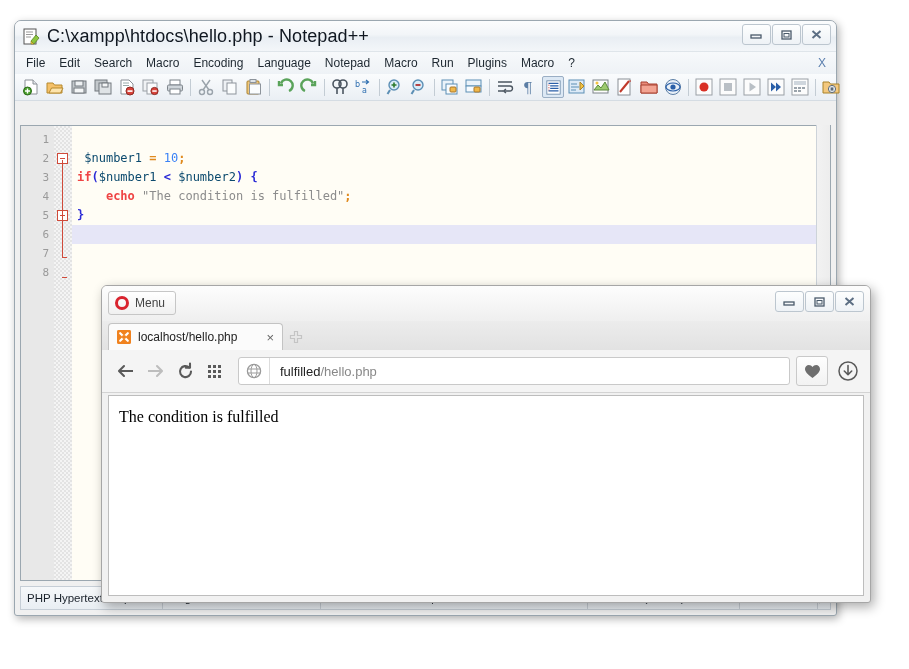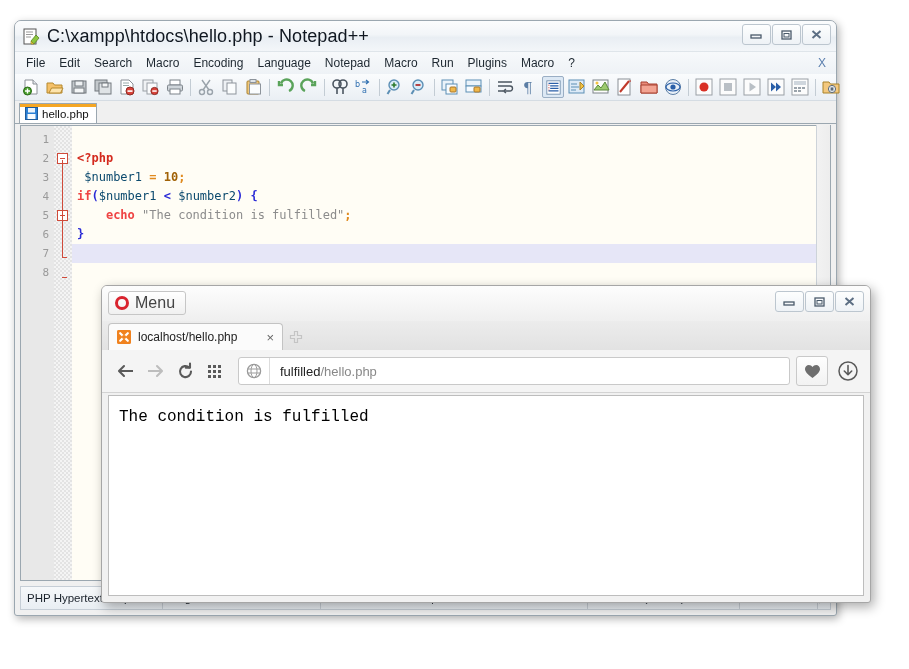--- a/index.html
+++ b/index.html
@@ -119,21 +119,21 @@
   #codearea{
     flex:1;position:relative;padding-top:4px;overflow:hidden;
     background:#fffdf5;
     font-family:"DejaVu Sans Mono", monospace;font-size:12px;
   }
   .cline{height:19px;line-height:19px;padding-left:5px;white-space:pre;}
   .cline.active{background:#e6e6f7;}
   .k-php{color:#d42a1e;font-weight:bold;}
   .k-var{color:#0c4a6e;font-weight:normal;}
   .k-op{color:#e08a1e;font-weight:bold;}
-  .k-num{color:#a16207;font-weight:bold;}
+  .k-num{color:#3b82f6;font-weight:normal;}
   .k-kw{color:#ef4444;font-weight:bold;}
   .k-str{color:#8c8c8c;}
   .k-brace{color:#2b2bd6;font-weight:bold;}
   .k-semi{color:#e08a1e;font-weight:bold;}
   .k-lt{color:#2b2bd6;font-weight:bold;}
 
   #npp-vscroll{
     position:absolute;right:6px;top:104px;bottom:34px;width:14px;
     background:linear-gradient(to right,#f2f2f2,#ededed);
     border-left:1px solid #cdd3d9;box-sizing:border-box;
@@ -168,21 +168,21 @@
   }
   #opera-top{
     height:35px;position:relative;
     background:linear-gradient(to bottom,#fdfdfd,#efefef);
   }
   #menu-btn{
     position:absolute;left:6px;top:5px;height:22px;
     background:linear-gradient(to bottom,#ffffff,#f0f0f0);
     border:1px solid #c6c6c6;border-radius:3px;
     display:flex;align-items:center;padding:0 10px 0 6px;
-    font-size:16px;color:#444;
+    font-size:12px;color:#444;
   }
   .opera-o{
     width:14px;height:14px;border-radius:50%;
     border:3px solid #d9232e;box-sizing:border-box;
     margin-right:6px;flex:none;
   }
   .opera-o::after{
     content:"";position:absolute;
   }
   #opera-wincontrols{position:absolute;right:6px;top:5px;display:flex;}
@@ -237,21 +237,21 @@
   }
   #dl-btn{width:28px;height:28px;display:flex;align-items:center;justify-content:center;flex:none;}
 
   #opera-content{
     position:absolute;left:6px;right:6px;top:109px;bottom:6px;
     background:#ffffff;border:1px solid #bdbdbd;
     box-sizing:border-box;
     padding:12px 10px;
   }
   #page-text{
-    font-family:Liberation Mono, monospace;font-size:16px;color:#000;
+    font-family:Liberation Serif, serif;font-size:16px;color:#000;
   }
 </style>
 </head>
 <body>
 
 <div id="npp-window">
 
   <div id="npp-titlebar">
     <span class="npp-title-icon">
       <svg width="17" height="17" viewBox="0 0 17 17">
@@ -523,32 +523,20 @@
     <span class="tb-sep"></span>
     <span class="tb-ic">
         <svg width="18" height="18" viewBox="0 0 18 18">
           <path d="M1 4h6l1.5 2H17v9H1z" fill="#f3c87e" stroke="#a8822a"></path>
           <circle cx="10" cy="11" r="3.6" fill="#e9eef2" stroke="#5c6a78"></circle>
           <path d="M8.6 9.4h2.8v3.2H8.6z" fill="#5c6a78"></path>
         </svg>
       </span>
   </div>
 
-  <div id="npp-tabbar">
-    <div class="npp-tab">
-      <span class="tab-ico">
-        <svg width="13" height="13" viewBox="0 0 13 13">
-          <rect x="0.5" y="0.5" width="12" height="12" fill="#2a7fd4" stroke="#1c5a9b"></rect>
-          <rect x="3" y="1" width="7" height="4.5" fill="#eaf3fb"></rect>
-          <rect x="2.5" y="7" width="8" height="5" fill="#f6fafd"></rect>
-        </svg>
-      </span>
-      <span>hello.php</span>
-    </div>
-  </div>
 
   <div id="npp-editor">
     <div id="gutter">
       <div>1</div>
       <div>2</div>
       <div>3</div>
       <div>4</div>
       <div>5</div>
       <div>6</div>
       <div>7</div>
@@ -568,21 +556,20 @@
       <div class="fold-row"></div>
       <div class="fold-row"></div>
       <div class="fold-row"></div>
       <span class="fold-line" style="top:34px;height:98px;"></span>
       <span class="fold-tick" style="top:131px;"></span>
       <span class="fold-tick" style="top:151px;"></span>
     </div>
 
     <div id="codearea">
       <div class="cline"></div>
-      <div class="cline"><span class="k-php">&lt;?php</span></div>
       <div class="cline"><span> </span><span class="k-var">$number1</span><span> </span><span class="k-op">=</span><span> </span><span class="k-num">10</span><span class="k-semi">;</span></div>
       <div class="cline"><span class="k-kw">if</span><span class="k-brace">(</span><span class="k-var">$number1</span><span> </span><span class="k-lt">&lt;</span><span> </span><span class="k-var">$number2</span><span class="k-brace">)</span><span> </span><span class="k-brace">{</span></div>
       <div class="cline"><span>    </span><span class="k-kw">echo</span><span> </span><span class="k-str">"The condition is fulfilled"</span><span class="k-semi">;</span></div>
       <div class="cline"><span class="k-brace">}</span></div>
       <div class="cline active"></div>
     </div>
   </div>
 
   <div id="npp-vscroll"></div>
 

